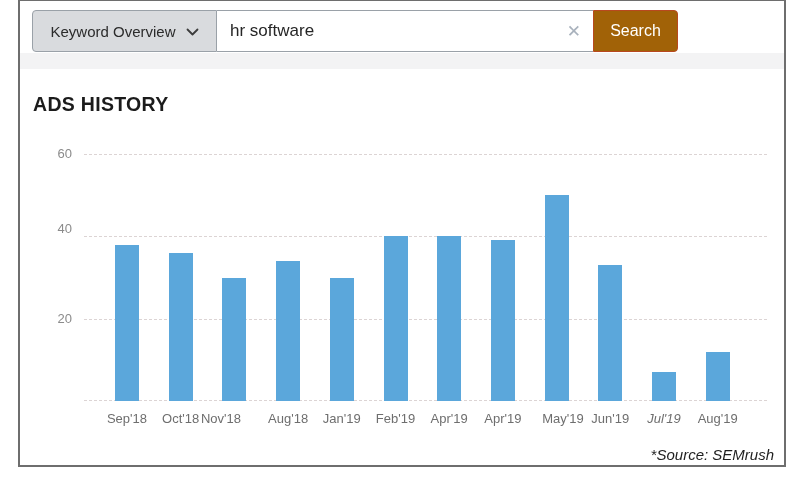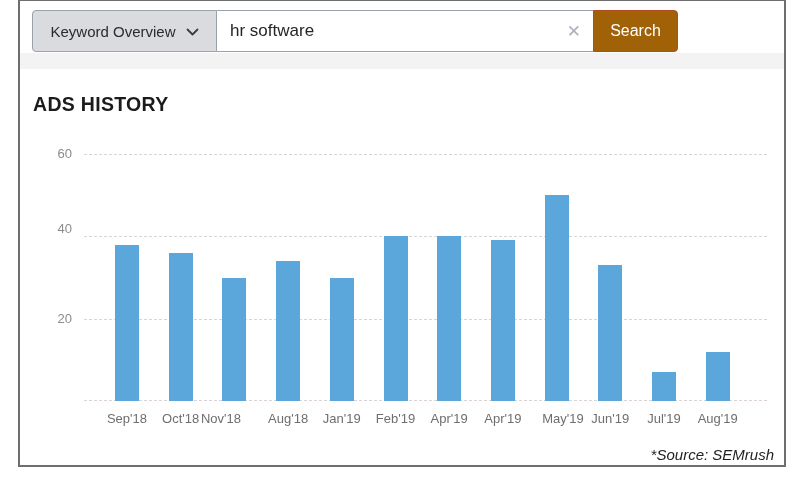--- a/index.html
+++ b/index.html
@@ -108,21 +108,21 @@
         <div class="xtick" style="left: 279.5px;">Feb'19</div>
         <div class="bar" style="left: 353.2px; height: 164.667px; background: rgb(91, 167, 219);"></div>
         <div class="xtick" style="left: 333.2px;">Apr'19</div>
         <div class="bar" style="left: 406.9px; height: 160.55px; background: rgb(91, 167, 219);"></div>
         <div class="xtick" style="left: 386.9px;">Apr'19</div>
         <div class="bar" style="left: 460.6px; height: 205.833px; background: rgb(91, 167, 219);"></div>
         <div class="xtick" style="left: 447px;">May'19</div>
         <div class="bar" style="left: 514.3px; height: 135.85px; background: rgb(91, 167, 219);"></div>
         <div class="xtick" style="left: 494.3px;">Jun'19</div>
         <div class="bar" style="left: 568px; height: 28.8167px; background: rgb(91, 167, 219);"></div>
-        <div class="xtick" style="left: 548px;">Jul'19</div>
+        <div class="xtick" style="left: 548px; font-style: italic;">Jul'19</div>
         <div class="bar" style="left: 621.7px; height: 49.4px; background: rgb(91, 167, 219);"></div>
         <div class="xtick" style="left: 601.7px;">Aug'19</div>
       </div>
   <div class="ytick" style="top: 156.667px;">20</div>
       <div class="ytick" style="top: 67px;">40</div>
       <div class="ytick" style="top: -8px;">60</div>
     </div>
 
   <div class="source-note">*Source: SEMrush</div>
 </div>

